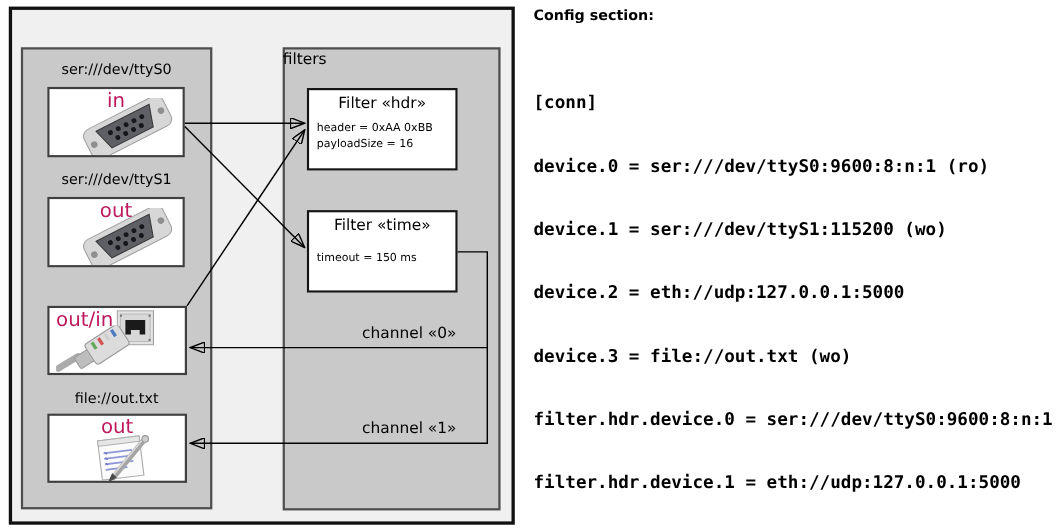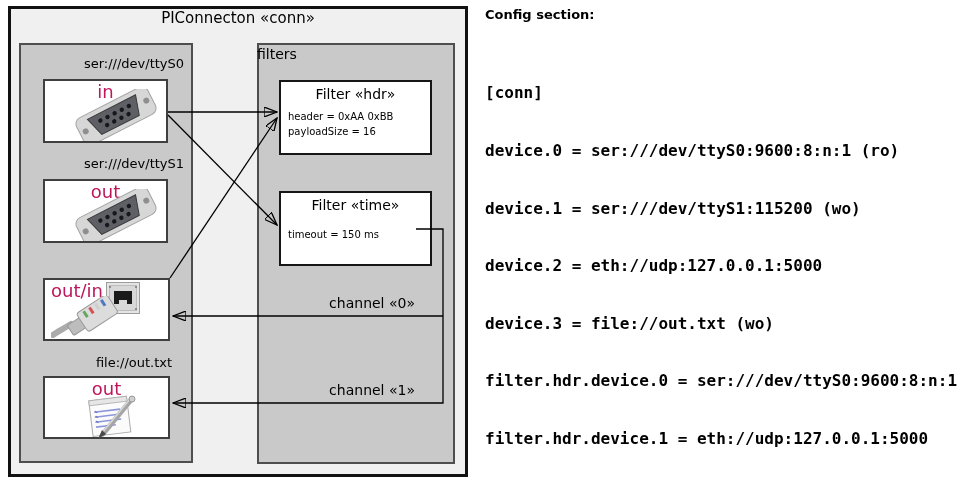--- a/index.html
+++ b/index.html
@@ -9,26 +9,26 @@
 
   
   .outer-box{left:8px;top:6px;width:454px;height:465px;border:3px solid #111;background:#f0f0f0;}
   .diagram-title{left:8px;top:9px;width:460px;text-align:center;font-size:15px;}
 
   .panel{border:2px solid #4e4e4e;background:#c9c9c9;}
   .devices-panel{left:19px;top:43px;width:170px;height:416px;}
   .filters-panel{left:257px;top:43px;width:194px;height:417px;}
   .filters-title{left:257px;top:46px;width:198px;font-size:14px;}
 
-  .dev-label{left:19px;width:174px;text-align:center;font-size:13px;white-space:nowrap;padding-left:28px;}
+  .dev-label{left:19px;width:174px;text-align:center;font-size:13px;white-space:nowrap;}
   .dev-box{left:43px;background:#fff;border:2px solid #3f3f3f;}
   .dir{position:absolute;top:0;left:0;width:100%;text-align:center;font-size:18px;color:#be185d;}
   .dir-left{text-align:left;padding-left:6px;width:auto;}
 
-  .filter-box{left:279px;width:133px;height:71px;background:#fff;border:2px solid #161616;padding-left:16px;}
+  .filter-box{left:279px;width:133px;height:71px;background:#fff;border:2px solid #161616;}
   .filter-title{position:absolute;top:4px;left:0;width:100%;text-align:center;font-size:14px;}
   .attrs{position:absolute;left:7px;right:2px;font-size:10px;line-height:15px;white-space:nowrap;}
   .attrs-hdr{top:27px;}
   .attrs-time{top:34px;}
 
   .channel-label{left:262px;width:153px;text-align:right;font-size:14px;white-space:nowrap;}
 
   svg.arrows{position:absolute;left:0;top:0;width:480px;height:484px;pointer-events:none;}
   svg.arrows line, svg.arrows path{stroke:#000;stroke-width:1.3;fill:none;}
 
@@ -37,21 +37,20 @@
   .config-lines{left:485px;top:45px;font-family:"DejaVu Sans Mono",monospace;font-weight:bold;
                 font-size:16px;line-height:19.2px;white-space:pre;}
   .icon-abs{position:absolute;}
 </style>
 </head>
 <body>
 
 <div class="stage">
 
   <div class="abs outer-box"></div>
-  <div class="abs diagram-title">PIConnecton «conn»</div>
 
   <div class="abs panel devices-panel"></div>
   <div class="abs panel filters-panel"></div>
   <div class="abs filters-title">filters</div>
 
   <div class="abs dev-label" style="top:56px">ser:///dev/ttyS0</div>
   <div class="abs dev-box" style="top:79px;width:121px;height:60px">
     <div class="dir">in</div>
     <svg class="icon-abs" style="right:0;top:8px" width="100" height="52" viewBox="0 0 100 52">
       <g transform="translate(50,27) rotate(-27)">

